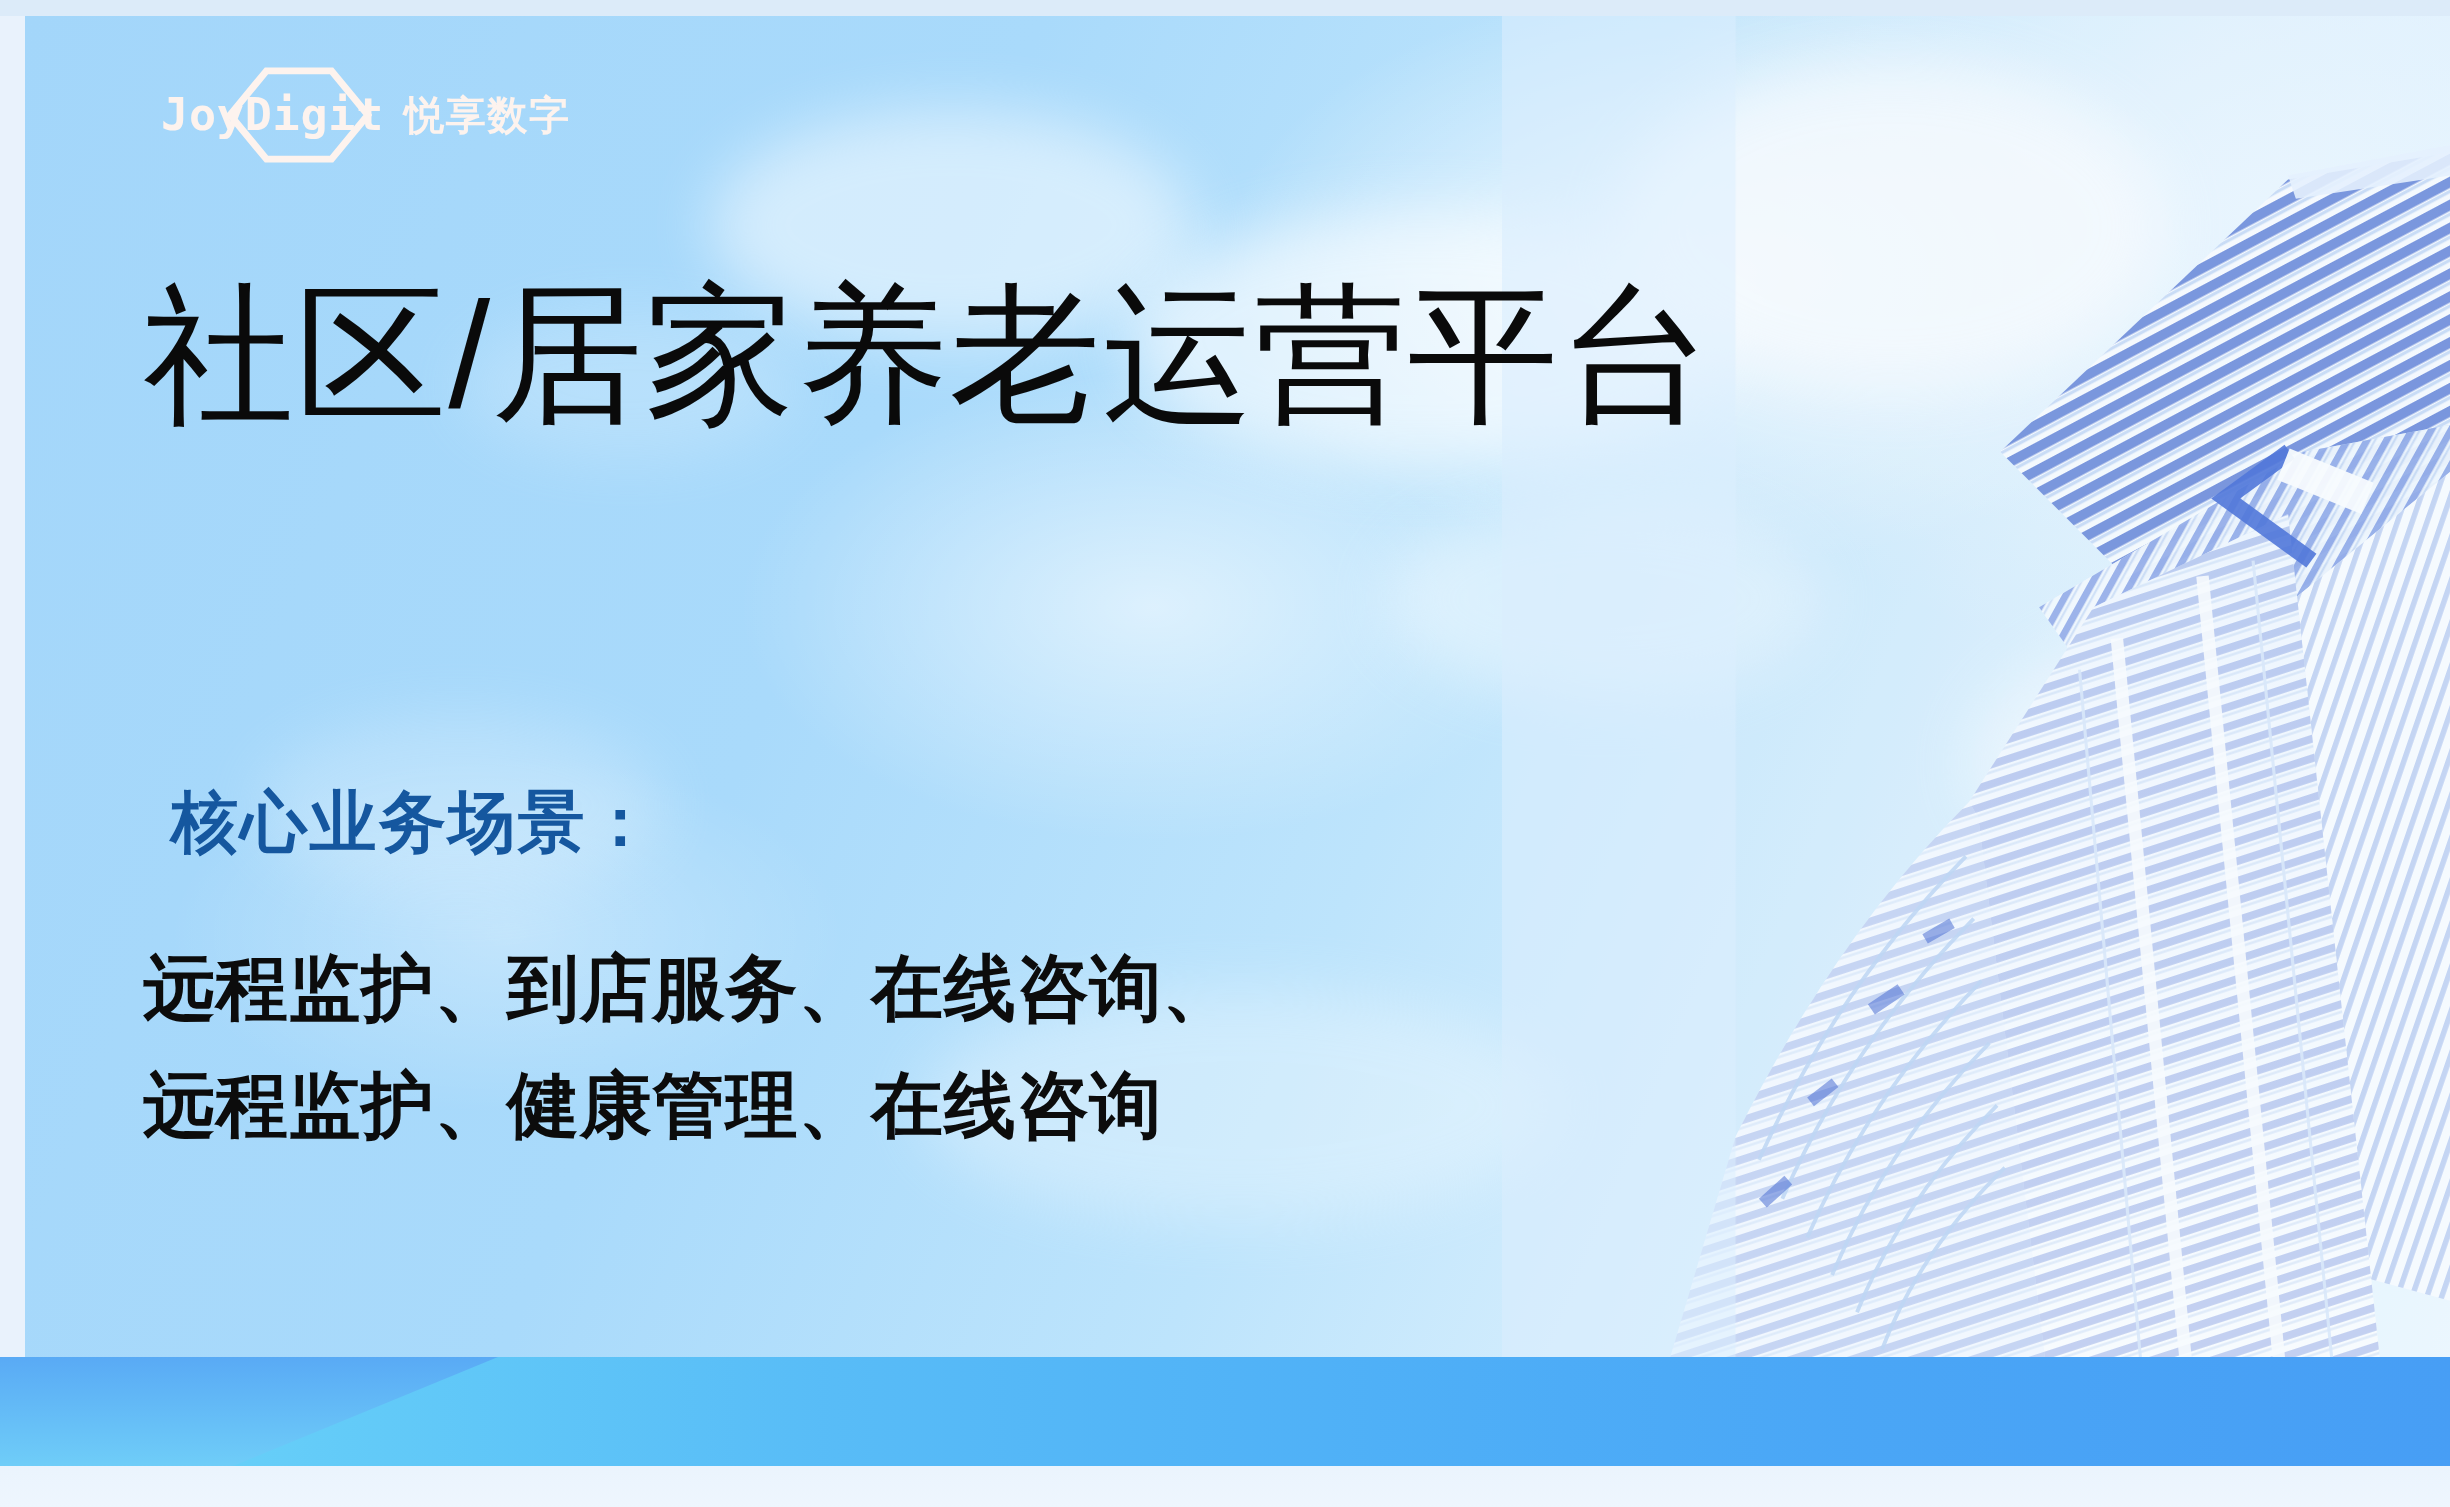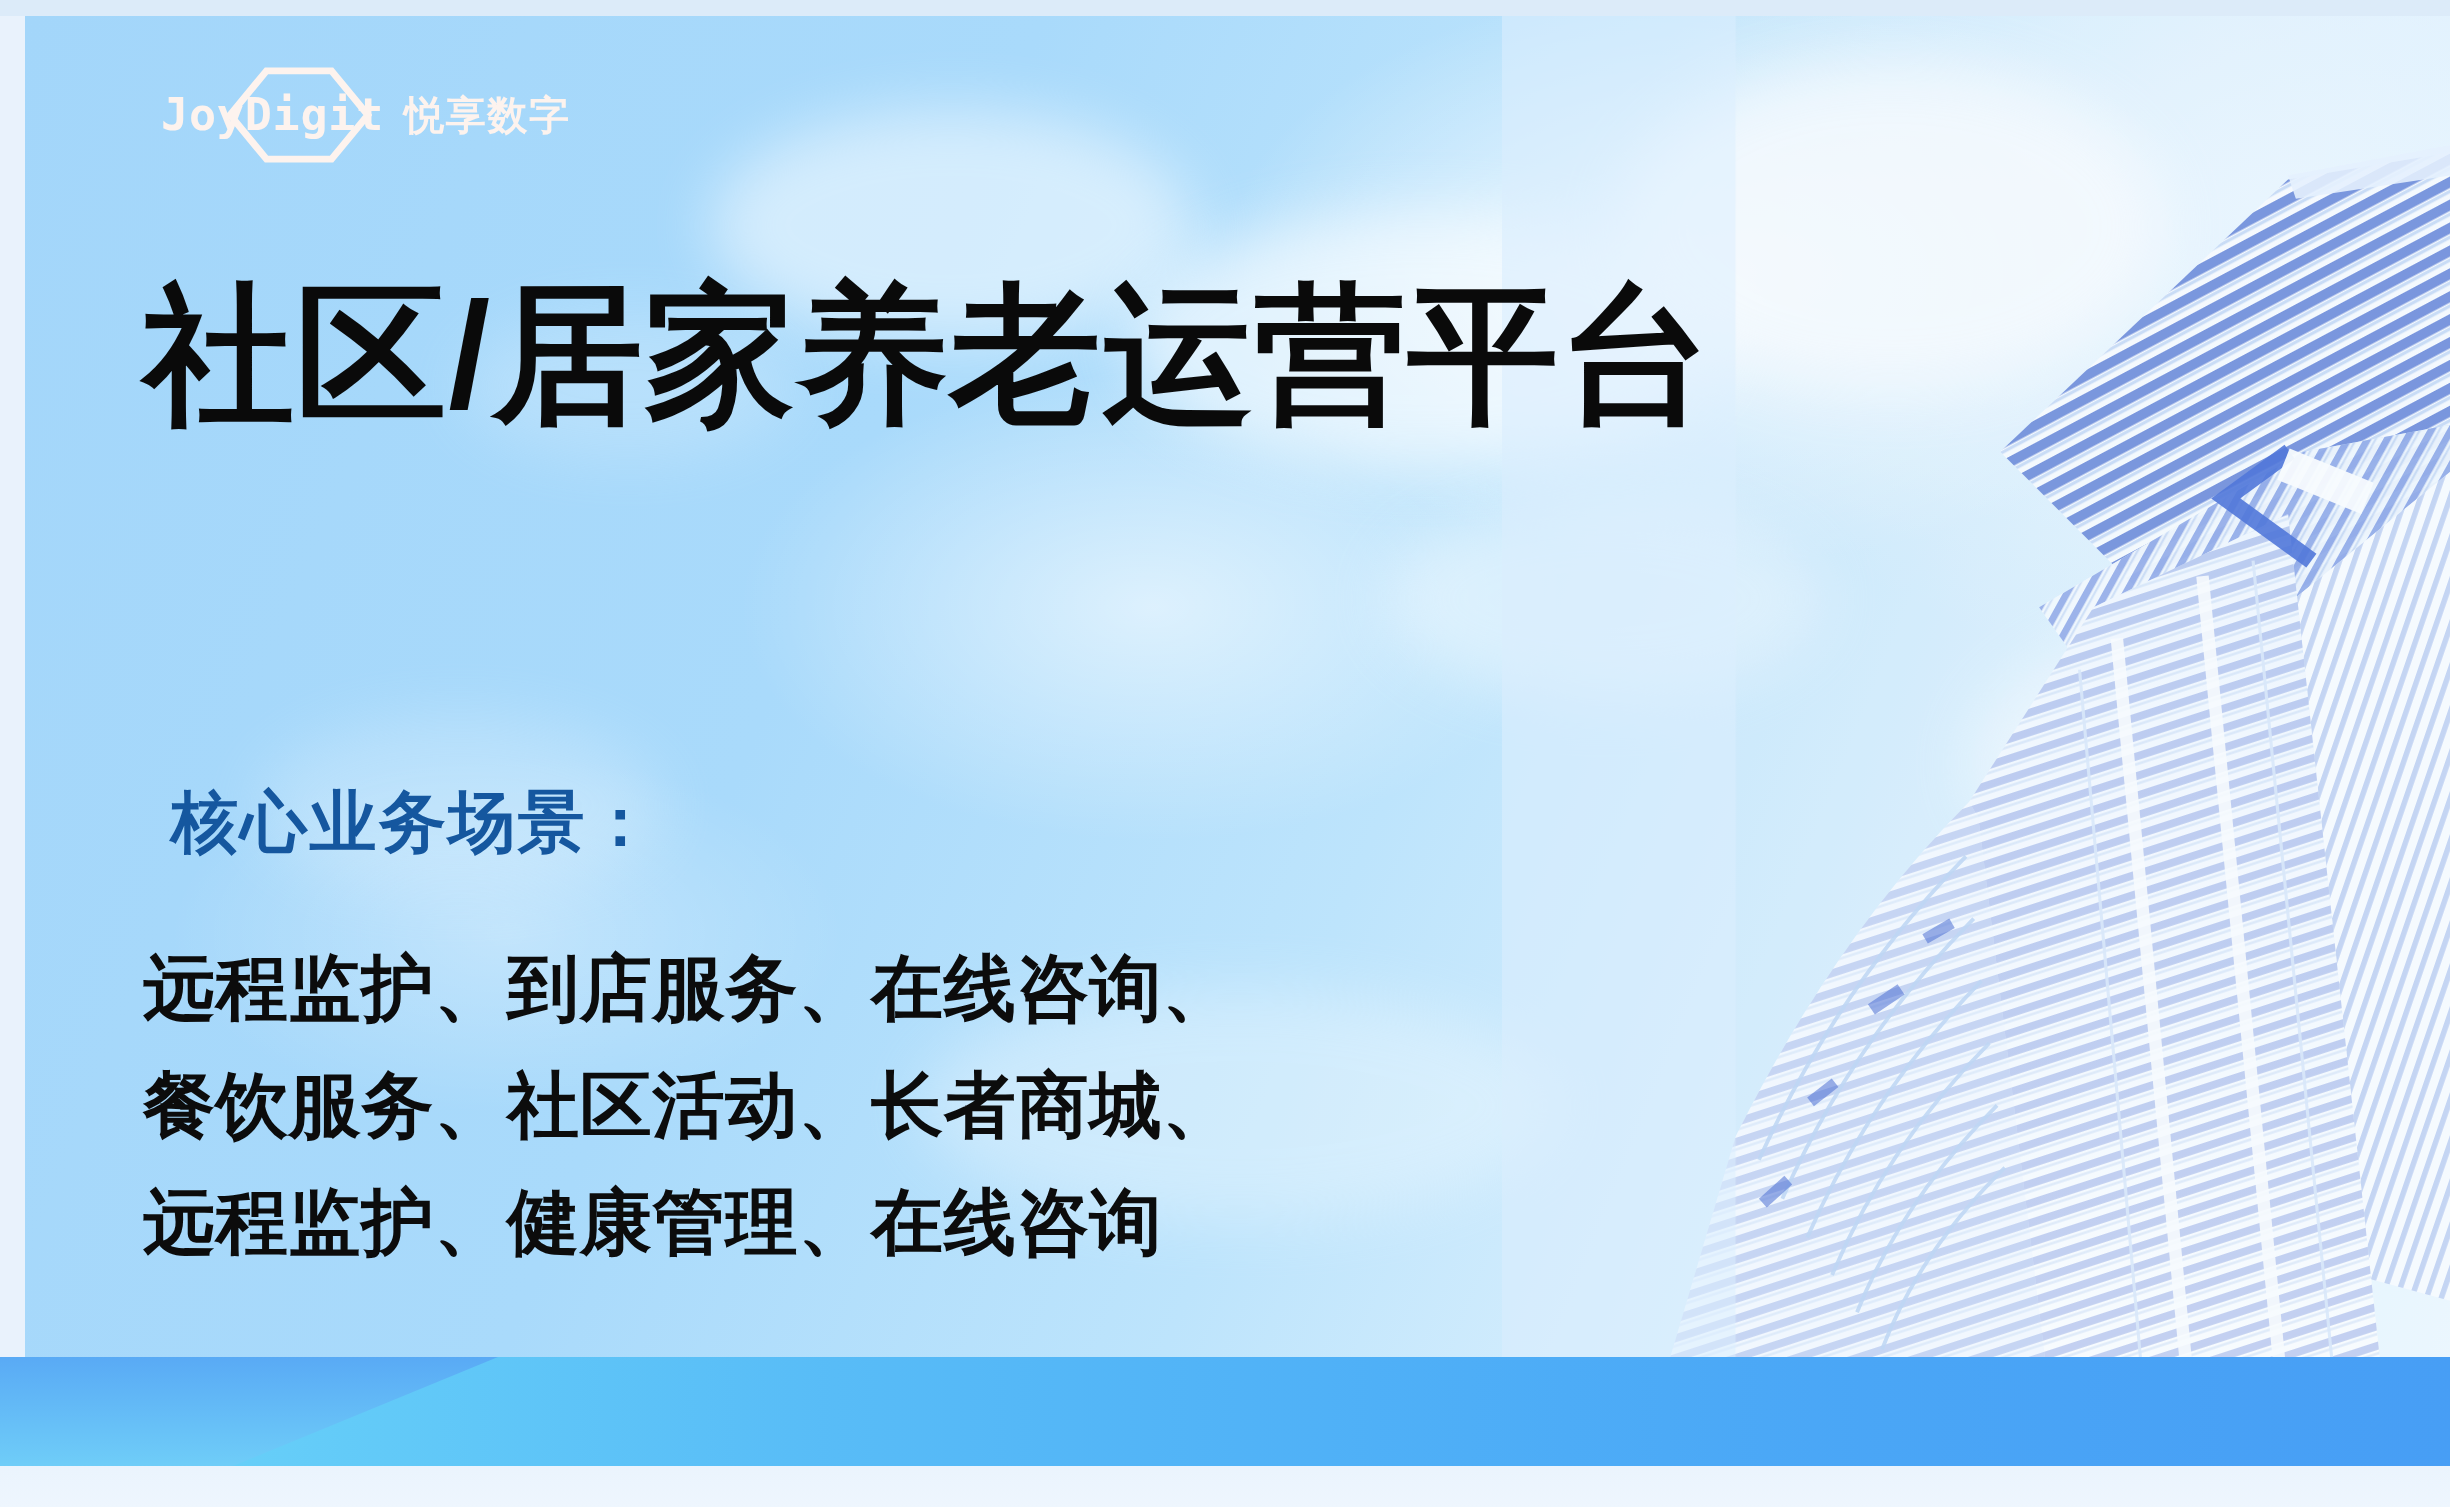--- a/index.html
+++ b/index.html
@@ -78,21 +78,21 @@
   }
   .logo-cn{
     position:relative; z-index:2;
     font-size:40px; font-weight:700; letter-spacing:1.6px;
     color:#fdf3ee; line-height:1;
   }
 
   
   .headline{
     position:absolute; left:118px; top:263px;
-    font-size:151px; font-weight:700;
+    font-size:151px; font-weight:400;
     color:#0a0a0a;
     letter-spacing:1.6px;
     line-height:1.0;
     white-space:nowrap;
   }
 
   
   .subhead{
     position:absolute; left:146px; top:772px;
     font-size:67px; font-weight:900;
@@ -268,21 +268,20 @@
       <span class="logo-mark">JoyDigit</span>
       <span class="logo-cn">悦享数字</span>
     </div>
 
     <h1 class="headline">社区/居家养老运营平台</h1>
 
     <h2 class="subhead">核心业务场景：</h2>
 
     <div class="body-lines">
       <div>远程监护、到店服务、在线咨询、</div>
-      <div>餐饮服务、社区活动、长者商城、</div>
       <div>远程监护、健康管理、在线咨询</div>
     </div>
 
   </div>
 
   <div class="band-zone">
     <div class="band">
       <div class="band-left"></div>
       <div class="band-main"></div>
     </div>

